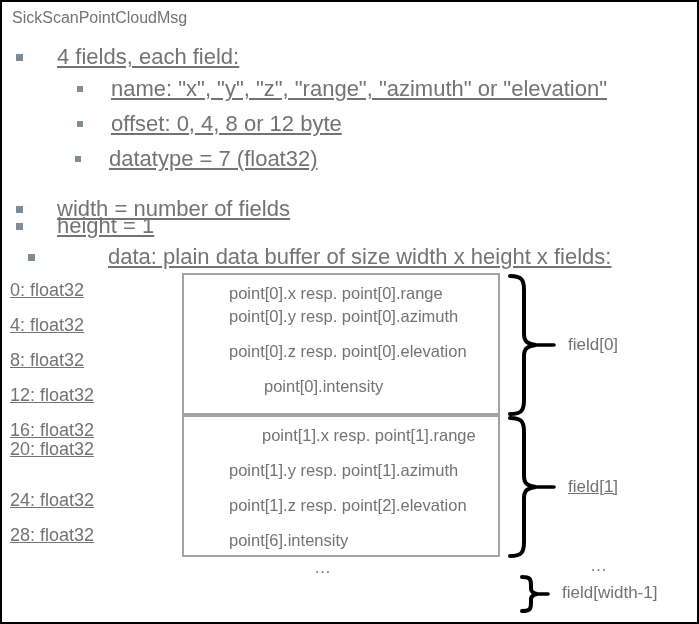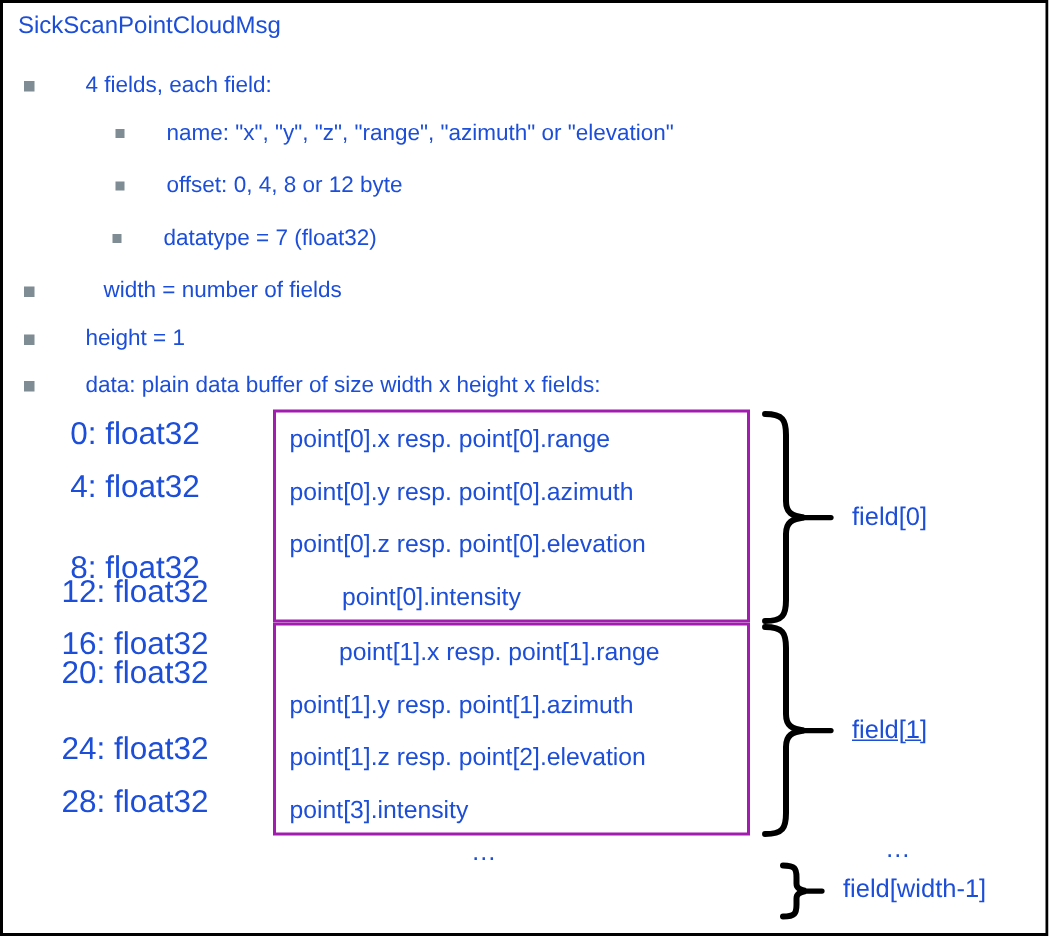--- a/index.html
+++ b/index.html
@@ -8,21 +8,21 @@
     background: #ffffff;
   }
   #page {
     position: relative;
     width: 699px;
     height: 624px;
     background: #ffffff;
     border: 2px solid #000000;
     box-sizing: border-box;
     font-family: "Liberation Sans", sans-serif;
-    color: #1d4ed8;
+    color: #737373;
     overflow: hidden;
   }
 
   .title {
     position: absolute;
     left: 10px;
     top: 6px;
     font-size: 16px;
     line-height: 20px;
     white-space: nowrap;
@@ -36,45 +36,48 @@
     white-space: nowrap;
   }
   .bullet-sq {
     width: 7px;
     height: 7px;
     background: #7f8c94;
     flex: 0 0 auto;
     margin-top: 8px;
   }
   .bullet-text {
-    font-size: 15px;
+    font-size: 22px;
     line-height: 22px;
     white-space: nowrap;
+    text-decoration: underline;
   }
   .lvl1 .bullet-sq { margin-right: 34px; }
   .lvl2 .bullet-sq { width: 6px; height: 6px; margin-right: 28px; margin-top: 8px; }
 
   
   .offset-label {
     position: absolute;
     width: 160px;
-    text-align: center;
-    font-size: 21px;
+    text-align: left;
+    font-size: 18px;
     line-height: 20px;
     white-space: nowrap;
+    text-decoration: underline;
   }
 
   
   .field-box {
     position: absolute;
     left: 180px;
     width: 318px;
-    border: 2px solid #a21caf;
+    border: 2px solid #a3a3a3;
     box-sizing: border-box;
     background: #ffffff;
+    padding-left: 36px;
   }
   .field-box .cell {
     font-size: 16.5px;
     line-height: 20px;
     padding-left: 9px;
     white-space: nowrap;
   }
 
   
   .brace {
@@ -115,57 +118,57 @@
   <div class="bullet-row lvl2" style="left:75px; top:111px;">
     <span class="bullet-sq"></span>
     <span class="bullet-text">offset: 0, 4, 8 or 12 byte</span>
   </div>
 
   <div class="bullet-row lvl2" style="left:73px; top:146px;">
     <span class="bullet-sq"></span>
     <span class="bullet-text">datatype = 7 (float32)</span>
   </div>
 
-  <div class="bullet-row lvl1" style="left:14px; top:181px;gap:12px;">
+  <div class="bullet-row lvl1" style="left:14px; top:196px;">
     <span class="bullet-sq"></span>
     <span class="bullet-text">width = number of fields</span>
   </div>
 
   <div class="bullet-row lvl1" style="left:14px; top:213px;">
     <span class="bullet-sq"></span>
     <span class="bullet-text">height = 1</span>
   </div>
 
-  <div class="bullet-row lvl1" style="left:14px; top:244px;">
+  <div class="bullet-row lvl1" style="left:26px; top:244px;gap:39px;">
     <span class="bullet-sq"></span>
     <span class="bullet-text">data: plain data buffer of size width x height x fields:</span>
   </div>
 
   <div class="offset-label" style="left:8px; top:278px;">0: float32</div>
   <div class="offset-label" style="left:8px; top:313px;">4: float32</div>
-  <div class="offset-label" style="left:8px; top:367px;">8: float32</div>
+  <div class="offset-label" style="left:8px; top:348px;">8: float32</div>
   <div class="offset-label" style="left:8px; top:383px;">12: float32</div>
 
   <div class="offset-label" style="left:8px; top:418px;">16: float32</div>
   <div class="offset-label" style="left:8px; top:437px;">20: float32</div>
   <div class="offset-label" style="left:8px; top:488px;">24: float32</div>
   <div class="offset-label" style="left:8px; top:523px;">28: float32</div>
 
   <div class="field-box" style="top:271px; height:142px;">
     <div class="cell" style="margin-top:8px;">point[0].x resp. point[0].range</div>
-    <div class="cell" style="margin-top:15px;">point[0].y resp. point[0].azimuth</div>
+    <div class="cell" style="margin-top:3px;">point[0].y resp. point[0].azimuth</div>
     <div class="cell" style="margin-top:15px;">point[0].z resp. point[0].elevation</div>
     <div class="cell" style="margin-top:15px;margin-left:35px;">point[0].intensity</div>
   </div>
 
   <div class="field-box" style="top:413px; height:142px;">
     <div class="cell" style="margin-top:8px;margin-left:33px;">point[1].x resp. point[1].range</div>
     <div class="cell" style="margin-top:15px;">point[1].y resp. point[1].azimuth</div>
     <div class="cell" style="margin-top:15px;">point[1].z resp. point[2].elevation</div>
-    <div class="cell" style="margin-top:15px;">point[3].intensity</div>
+    <div class="cell" style="margin-top:15px;">point[6].intensity</div>
   </div>
 
   <svg class="brace" style="left:504px; top:270px;" width="62" height="146" viewBox="0 0 62 146">
     <path d="M 4 4 C 16 4, 18 8, 18 18 L 18 62 C 18 70, 22 72, 30 73 C 22 74, 18 76, 18 84 L 18 128 C 18 138, 16 142, 4 142" fill="none" stroke="#000000" stroke-width="4" stroke-linecap="round"></path>
     <path d="M 30 73 L 48 73" fill="none" stroke="#000000" stroke-width="3.5" stroke-linecap="round"></path>
   </svg>
   <div class="brace-label" style="left:566px; top:333px;">field[0]</div>
 
   <svg class="brace" style="left:504px; top:412px;" width="62" height="146" viewBox="0 0 62 146">
     <path d="M 4 4 C 16 4, 18 8, 18 18 L 18 62 C 18 70, 22 72, 30 73 C 22 74, 18 76, 18 84 L 18 128 C 18 138, 16 142, 4 142" fill="none" stroke="#000000" stroke-width="4" stroke-linecap="round"></path>

